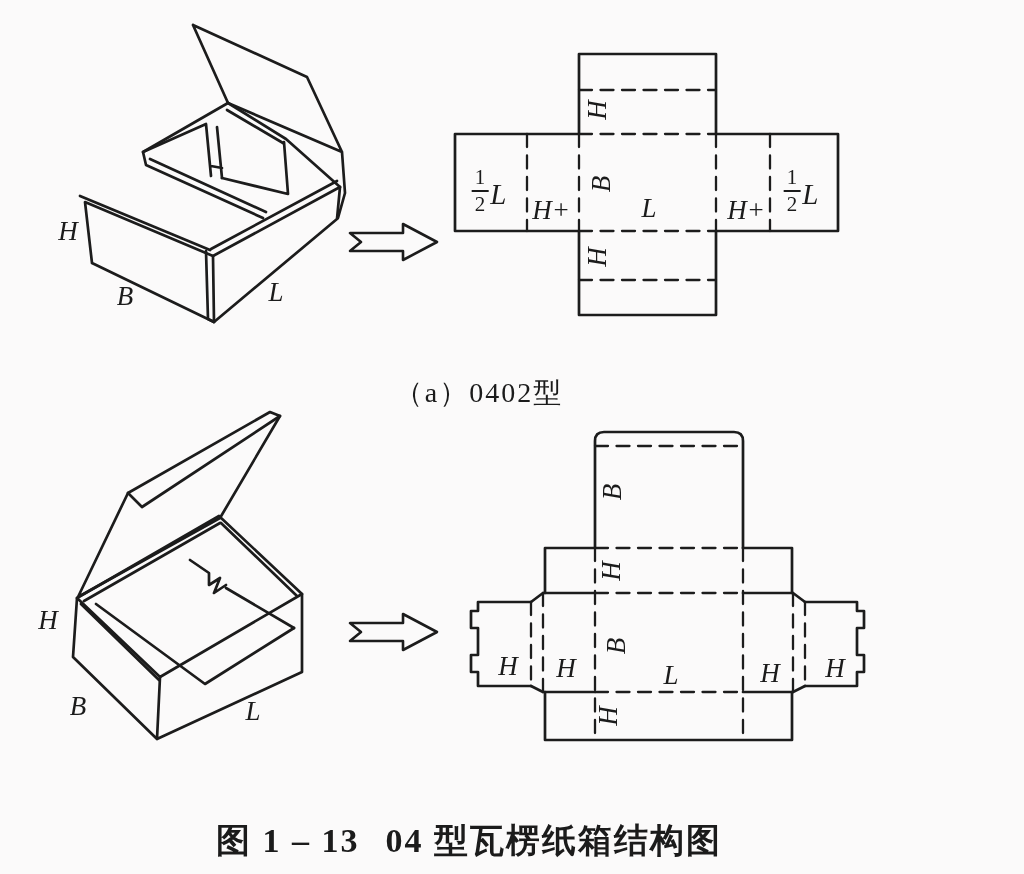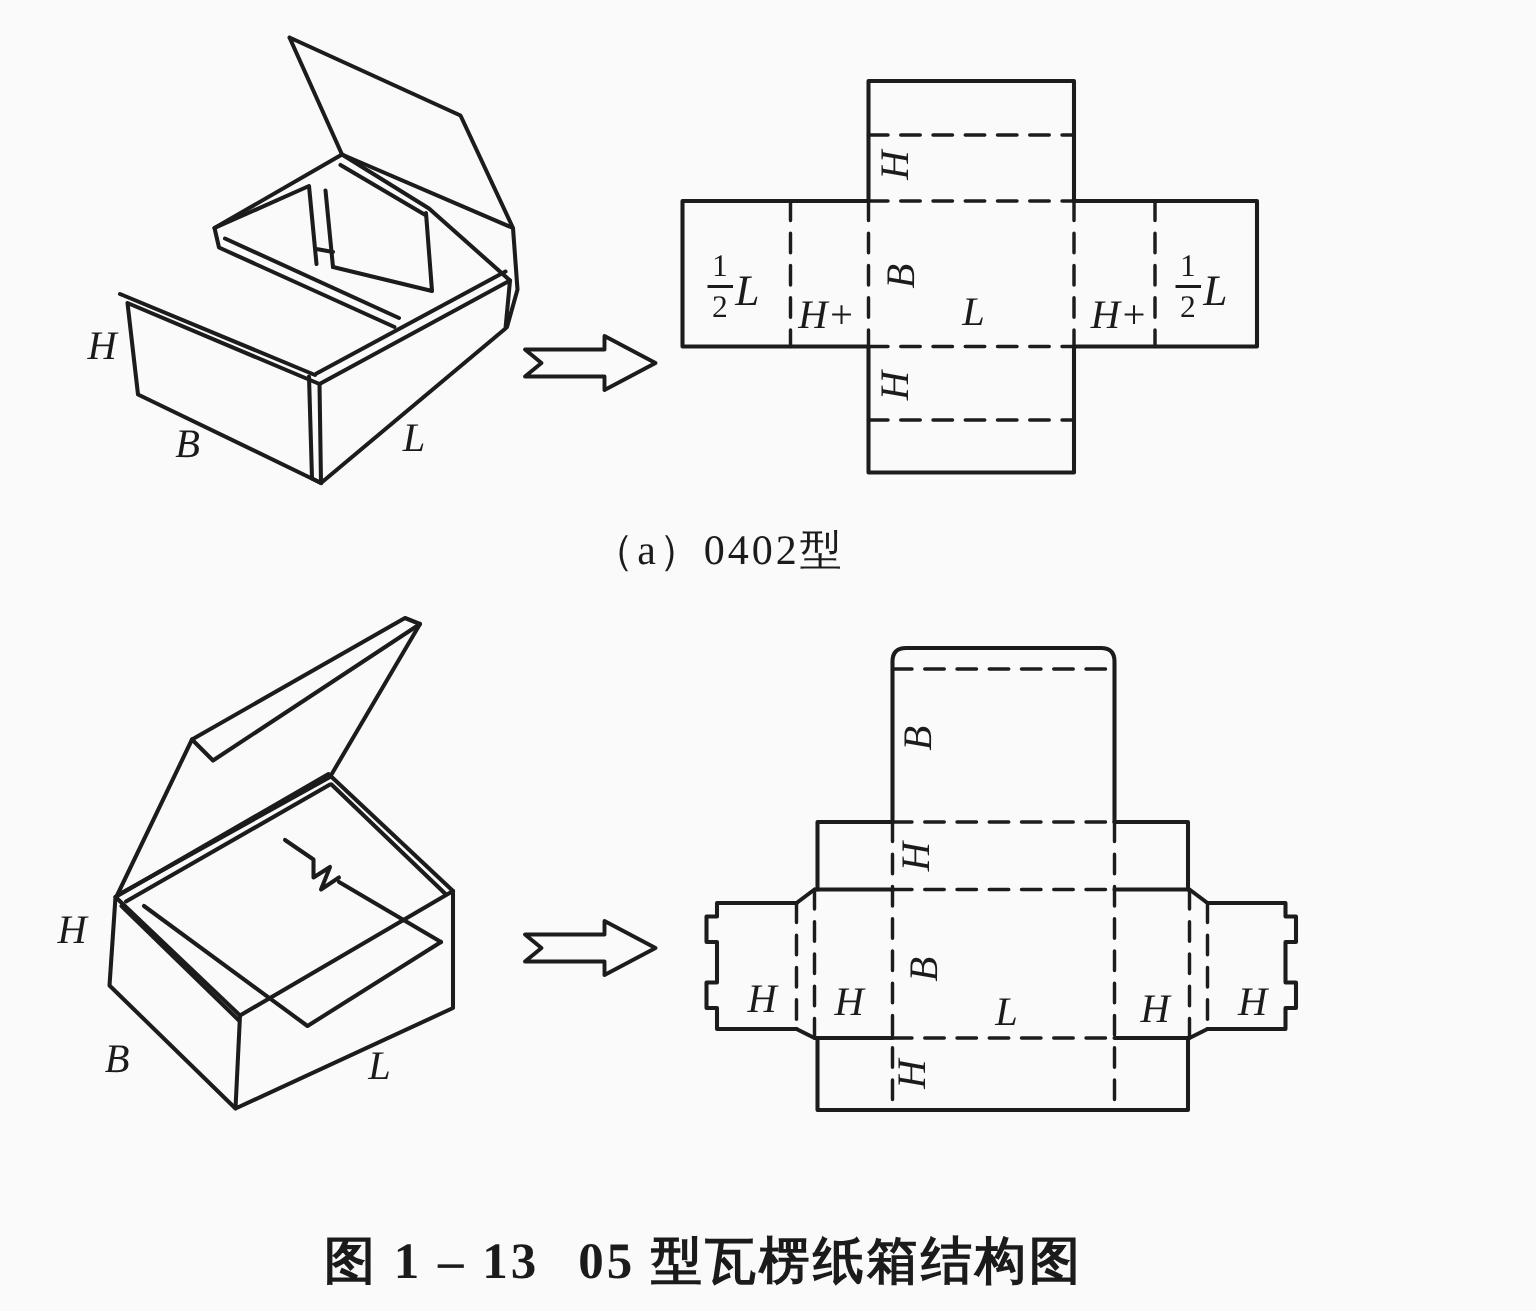--- a/index.html
+++ b/index.html
@@ -144,34 +144,34 @@
   <span class="lbl" style="left:551px;top:210px">H+</span>
   <span class="lbl" style="left:746px;top:210px">H+</span>
   <span class="halfl" style="left:801px;top:191px">
     <span class="frac">
       <span class="num">1</span>
       <span class="den">2</span>
     </span>
     <span class="suf">L</span>
   </span>
 
-  <span class="subcap" style="left:479px;top:367px">（a）0402型</span>
+  <span class="subcap" style="left:479px;top:393px">（a）0402型</span>
 
   <span class="lbl" style="left:48px;top:620px">H</span>
   <span class="lbl" style="left:78px;top:706px">B</span>
   <span class="lbl" style="left:253px;top:711px">L</span>
 
   <span class="lbl rot" style="left:612px;top:492px">B</span>
   <span class="lbl rot" style="left:611px;top:571px">H</span>
   <span class="lbl rot" style="left:616px;top:646px">B</span>
   <span class="lbl" style="left:671px;top:675px">L</span>
   <span class="lbl rot" style="left:608px;top:716px">H</span>
   <span class="lbl" style="left:508px;top:666px">H</span>
   <span class="lbl" style="left:566px;top:668px">H</span>
   <span class="lbl" style="left:770px;top:673px">H</span>
   <span class="lbl" style="left:835px;top:668px">H</span>
 
 
   <div class="maincap" style="left:469px;top:841px">
-    <span>图 1 – 13</span><span class="gap"></span><span>05 型瓦楞纸箱结构图</span>
+    <span>图 1 – 13</span><span class="gap"></span><span>04 型瓦楞纸箱结构图</span>
   </div>
 
 </div>
 
 </body></html>

